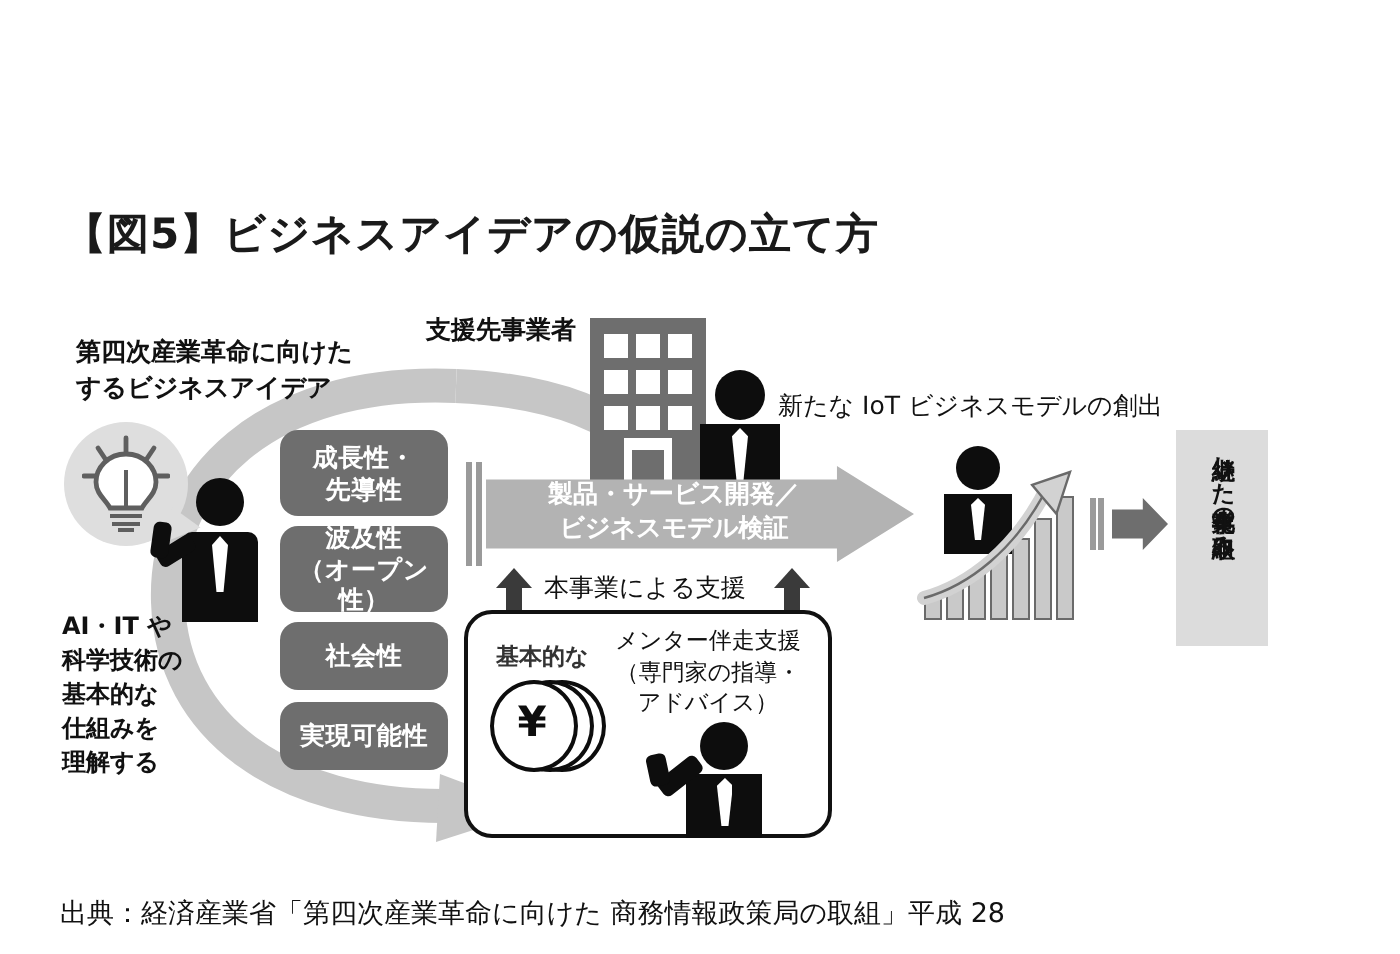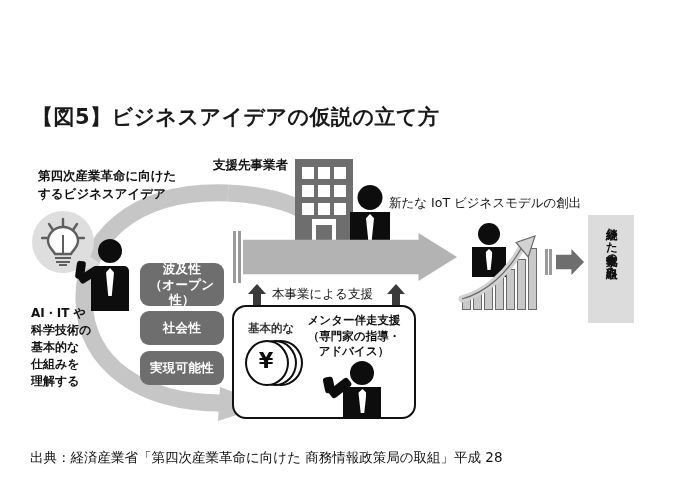--- a/index.html
+++ b/index.html
@@ -246,21 +246,21 @@
     font-size: 11.5px;
     font-weight: bold;
     color: #333;
   }
   .lbl-mentor {
     left: 300px;
     top: 270px;
     width: 108px;
     text-align: center;
     font-size: 11.5px;
-    font-weight: bold;
+    font-weight: normal;
     line-height: 1.36;
     color: #111;
   }
 
   
   .coins { position: absolute; left: 245px; top: 297px; width: 56px; height: 44px; }
   .coins .c {
     position: absolute;
     top: 0;
     width: 40px;
@@ -407,20 +407,22 @@
     <div class="arm" style="left:-4px;top:32px;width:20px;height:9px;transform:rotate(-32deg);"></div>
     <div class="arm" style="left:-6px;top:22px;width:9px;height:18px;transform:rotate(8deg);"></div>
   </div>
 
   <div class="abs lbl-understand">AI・IT や
 科学技術の
 基本的な
 仕組みを
 理解する</div>
 
+  <div class="crit-box" style="left:140px;top:172px;width:84px;height:43px;">成長性・
+先導性</div>
   <div class="crit-box" style="left:140px;top:220px;width:84px;height:43px;">波及性
 （オープン性）</div>
   <div class="crit-box" style="left:140px;top:268px;width:84px;height:34px;">社会性</div>
   <div class="crit-box" style="left:140px;top:308px;width:84px;height:34px;">実現可能性</div>
 
   <div class="abs lbl-shienlaki">支援先事業者</div>
 
   <div class="building">
     <div class="win" style="left:7px;  top:8px;"></div>
     <div class="win" style="left:23px; top:8px;"></div>
@@ -439,20 +441,22 @@
     <div class="head" style="width:25px;height:25px;top:0;"></div>
     <div class="body" style="top:27px;width:40px;height:38px;"></div>
     <div class="tie" style="top:29px;width:8px;height:26px;"></div>
   </div>
 
   <div class="band-bars">
     <i style="left:0;"></i>
       <i style="left:5px;"></i>
   </div>
   <div class="band-arrow"></div>
+  <div class="abs band-arrow-label">製品・サービス開発／
+ビジネスモデル検証</div>
 
   <div class="up-arrow" style="left:253px;top:250px;"></div>
   <div class="up-arrow" style="left:392px;top:250px;"></div>
   <div class="abs lbl-hon-jigyo">本事業による支援</div>
 
   <div class="support-box"></div>
   <div class="abs lbl-shikin">基本的な</div>
 
   <div class="coins">
     <div class="c" style="left:14px;"></div>

